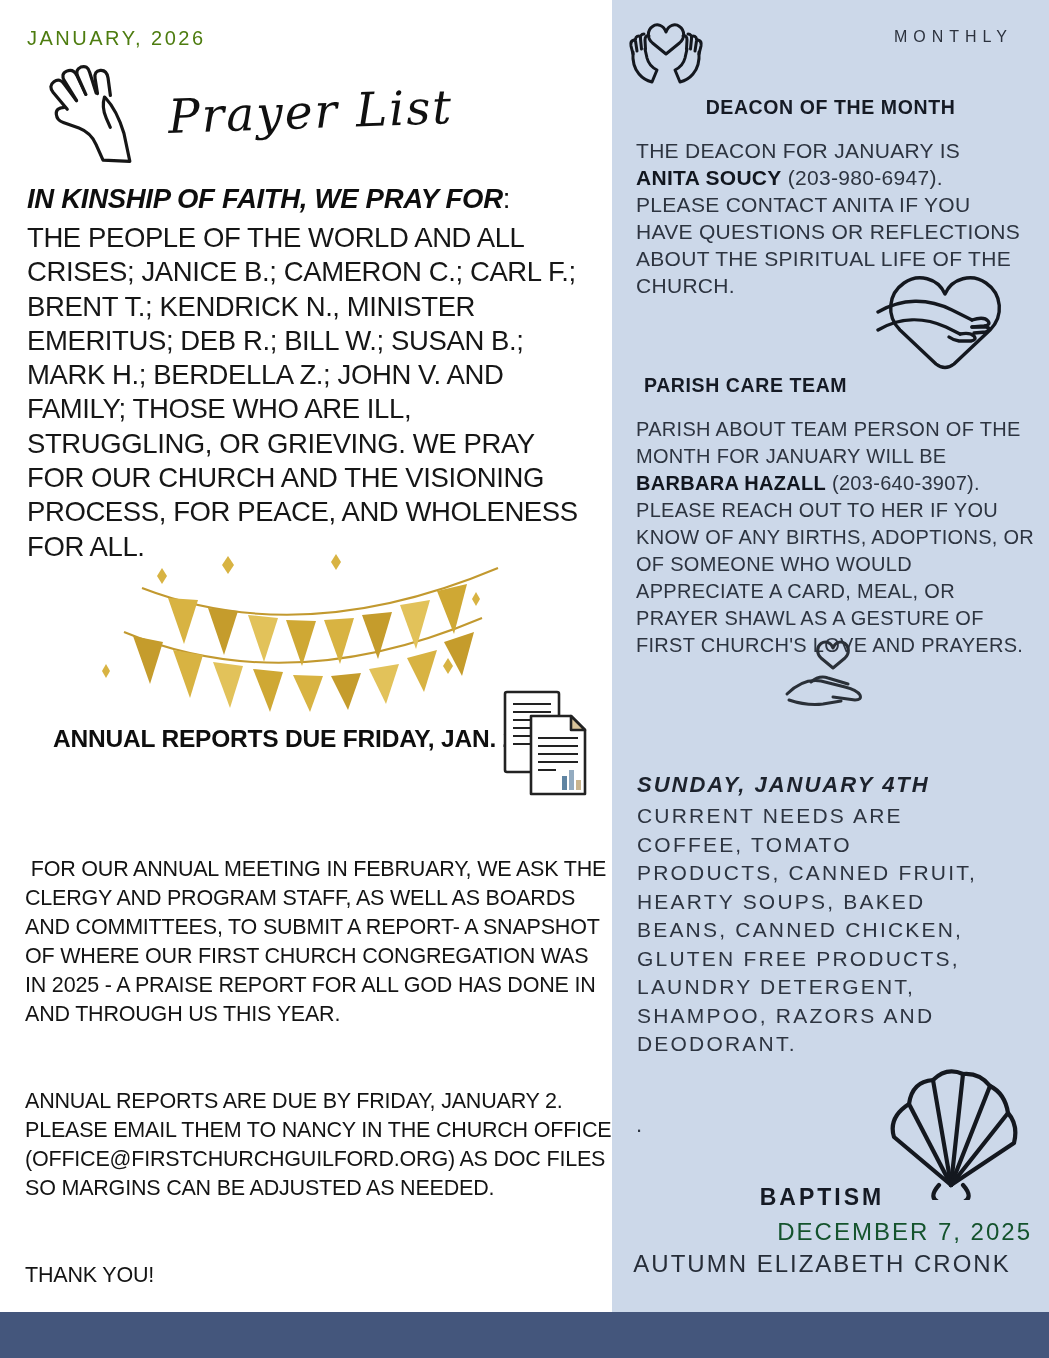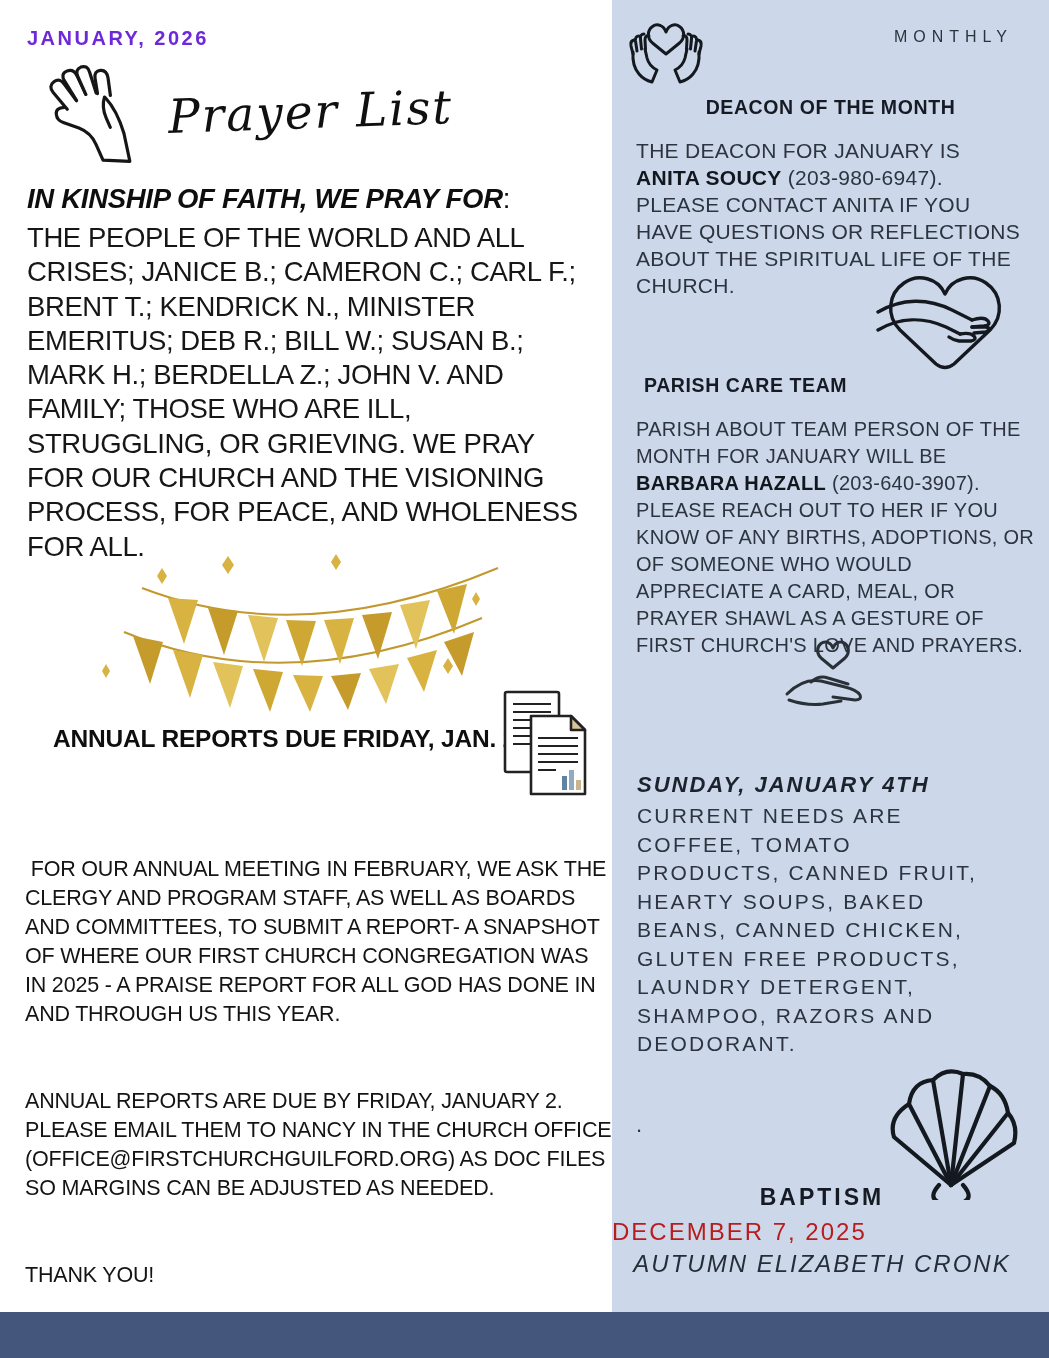--- a/index.html
+++ b/index.html
@@ -3,42 +3,42 @@
 <meta charset="utf-8">
 <style>
   html,body{margin:0;padding:0;background:#e9e9e9;}
   .page{
     position:relative;width:1049px;height:1358px;background:#ffffff;
     font-family:"Liberation Sans", sans-serif;overflow:hidden;color:#1b1b1b;
   }
   .right-col{position:absolute;left:612px;top:0;width:437px;height:1358px;background:#ccd8e9;}
   .abs{position:absolute;}
   
-  .date-label{left:27px;top:27px;font-size:20px;letter-spacing:2.5px;color:#6d28d9;font-weight:bold;}
+  .date-label{left:27px;top:27px;font-size:20px;letter-spacing:2.5px;color:#4d7c0f;}
   .prayer-title{left:168px;top:84px;font-family:"DejaVu Serif",serif;font-style:italic;
     font-size:47px;color:#101010;transform:rotate(-2deg);letter-spacing:2px;}
   .kinship-heading{left:27px;top:183px;font-size:27.5px;font-weight:bold;font-style:italic;color:#0e0e0e;letter-spacing:-0.3px;}
   .kinship-heading .colon{font-style:normal;font-weight:normal;}
   .prayer-body{left:27px;top:221px;width:560px;font-size:27.5px;line-height:34.3px;letter-spacing:-0.4px;color:#161616;}
   .annual-heading{left:53px;top:725px;font-size:24.5px;font-weight:bold;letter-spacing:-0.2px;color:#0e0e0e;}
   .annual-body{left:25px;top:797px;width:590px;font-size:21.5px;line-height:29px;letter-spacing:-0.2px;color:#141414;white-space:pre-wrap;}
   
   .monthly-label{right:36px;top:28px;font-size:16px;letter-spacing:6px;color:#2c323e;font-weight:400;margin-left:40px;}
   .sect-heading{font-size:19.5px;font-weight:bold;letter-spacing:0.6px;color:#151a24;}
   .deacon-heading{left:612px;top:96px;width:437px;text-align:center;}
   .deacon-body{left:636px;top:137px;width:392px;font-size:21px;line-height:27px;letter-spacing:0.3px;color:#2d3440;}
   .parish-heading{left:644px;top:374px;}
   .parish-body{left:636px;top:416px;width:400px;font-size:20px;line-height:27px;letter-spacing:0.3px;color:#2d3440;}
   .food-heading{left:612px;top:714px;width:437px;text-align:center;font-size:21px;font-weight:bold;line-height:25px;letter-spacing:0.6px;color:#151a24;}
   .food-date{left:637px;top:772px;font-size:22px;font-weight:bold;font-style:italic;letter-spacing:2px;color:#1c222c;}
   .food-body{left:637px;top:802px;width:345px;font-size:21px;line-height:28.5px;letter-spacing:2.2px;color:#2d3440;}
   .stray-dot{left:636px;top:1112px;font-size:22px;color:#2d3440;}
   .baptism-heading{left:612px;top:1184px;width:420px;text-align:center;font-size:23px;font-weight:bold;letter-spacing:3px;color:#151a24;}
-  .baptism-date{left:612px;top:1218px;width:420px;text-align:left;font-size:24px;letter-spacing:2px;color:#b91c1c;}
-  .baptism-name{left:612px;top:1250px;width:420px;text-align:center;font-size:24px;letter-spacing:2px;color:#262d38;font-style:italic;}
+  .baptism-date{left:612px;top:1218px;width:420px;text-align:right;font-size:24px;letter-spacing:2px;color:#14532d;}
+  .baptism-name{left:612px;top:1250px;width:420px;text-align:center;font-size:24px;letter-spacing:2px;color:#262d38;}
   .bold-name{font-weight:bold;color:#11161f;}
   
   .footer{position:absolute;left:0;top:1312px;width:1049px;height:46px;background:#44567c;}
   svg{display:block;}
 </style>
 </head>
 <body>
 
 <div class="page">
 

